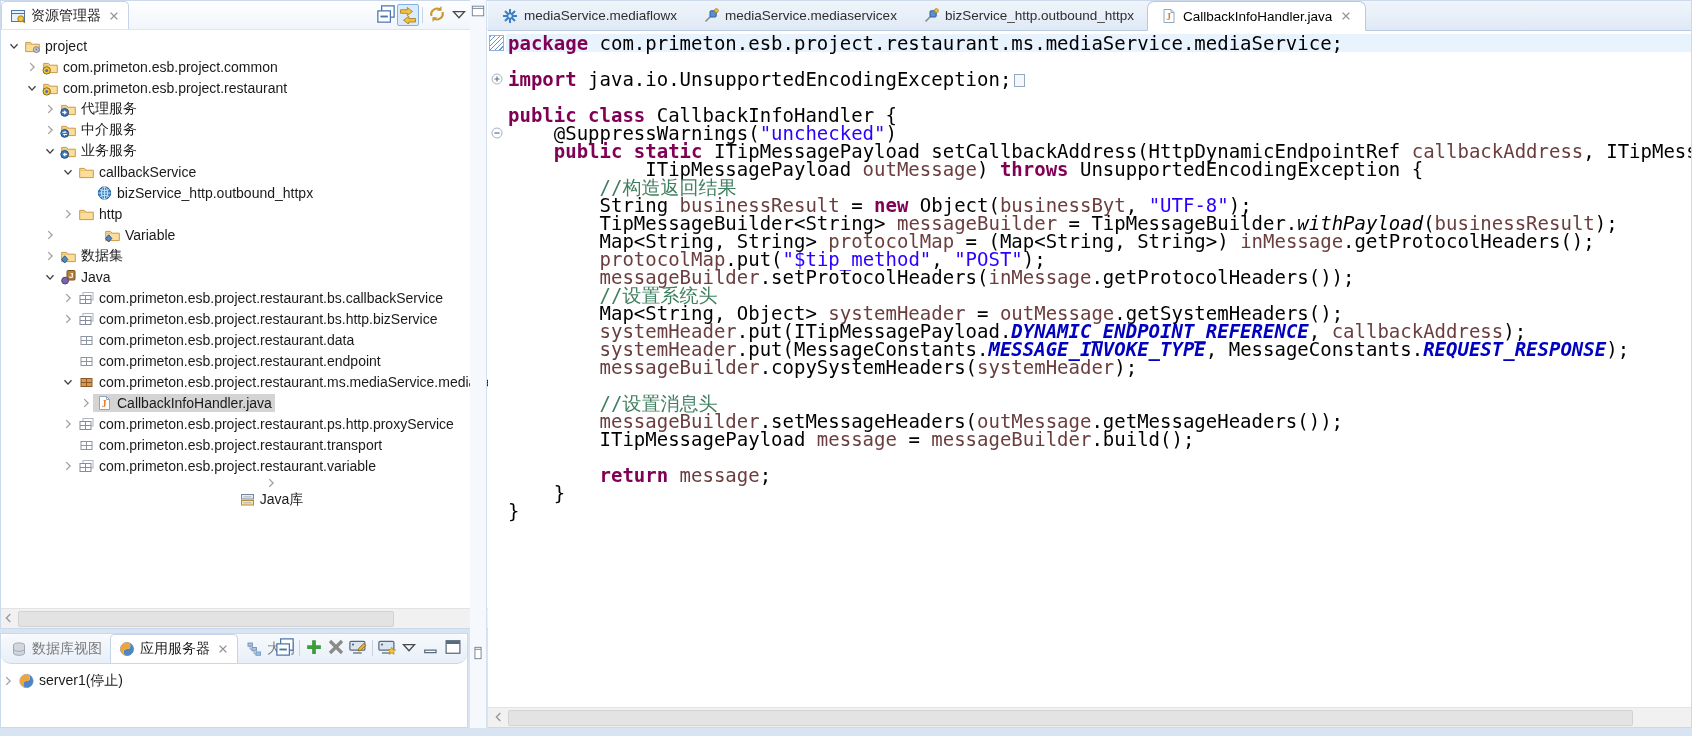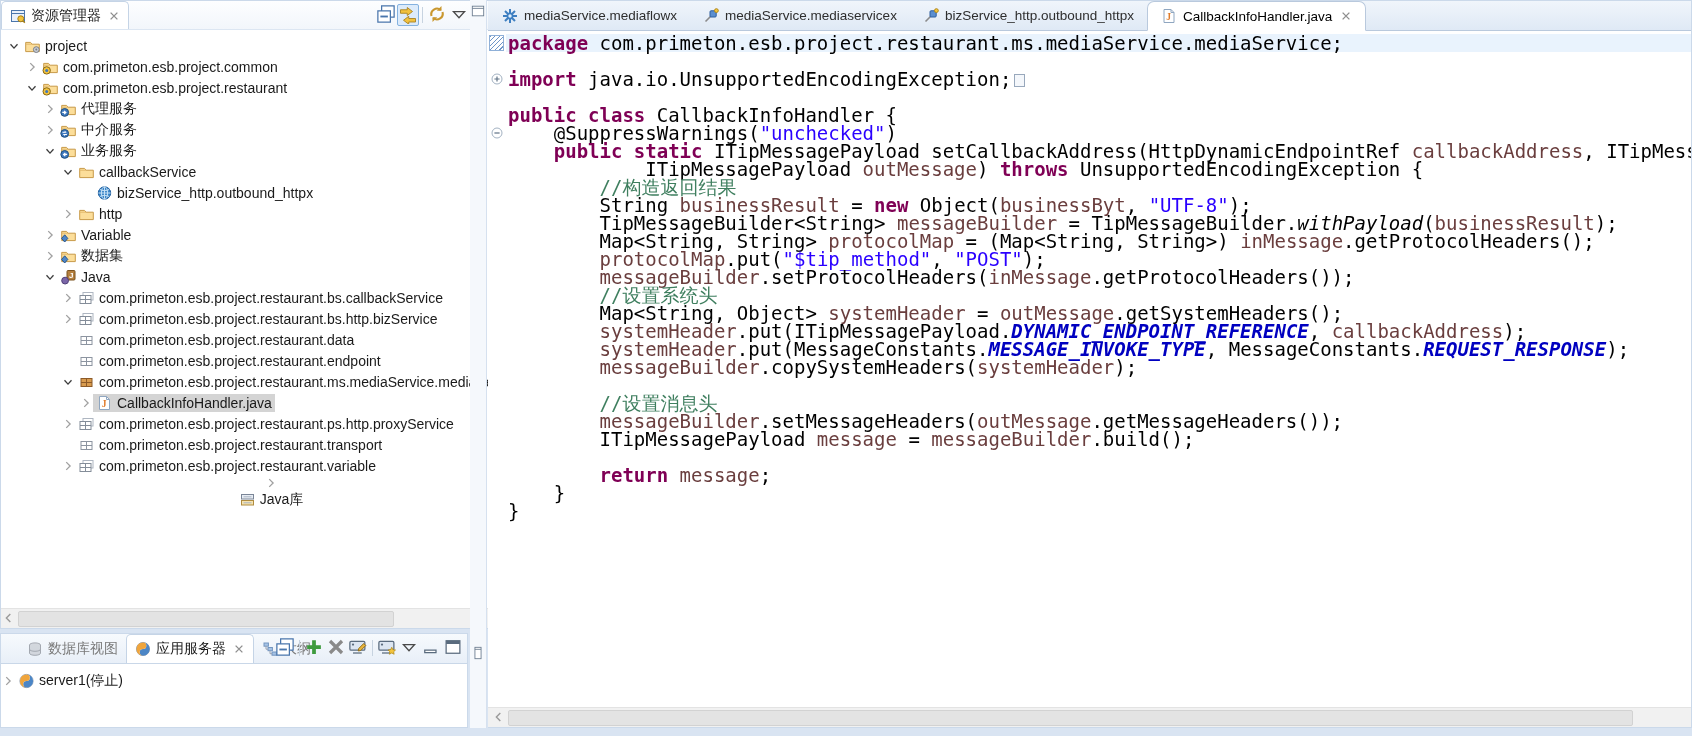--- a/index.html
+++ b/index.html
@@ -36,21 +36,21 @@
 
   
   .hscroll{position:absolute;left:0;right:0;bottom:0;height:19px;background:#F1F1F1;
            border-top:1px solid #E3E3E3;}
   .hs-arrow{position:absolute;top:2px;width:14px;height:14px;display:flex;align-items:center;justify-content:center;}
   .hs-thumb{position:absolute;top:2px;height:14px;background:#E3E3E3;border:1px solid #D2D2D2;border-radius:2px;}
 
   
   #servers-panel{left:0;top:633px;width:468px;height:95px;}
   #servers-header{position:relative;height:29px;background:linear-gradient(#F7FAFD,#E8EFF8);
-                  border-bottom:1px solid #C9D7E8;display:flex;align-items:stretch;padding-left:18px;}
+                  border-bottom:1px solid #C9D7E8;display:flex;align-items:stretch;padding-left:2px;border-radius:10px;}
   #servers-content{position:absolute;top:30px;left:0;right:0;bottom:0;background:#fff;padding-top:6px;}
 
   
   #ministrip{position:absolute;left:470px;top:0;width:17px;height:728px;background:#F5F8FC;
              border-right:1px solid #D6E1EF;box-sizing:border-box;}
   #ministrip .ms-ic{position:absolute;left:1px;width:14px;height:14px;display:inline-flex;}
 
   
   #editor{left:488px;top:0;width:1204px;height:728px;border-left:none;}
   #editor-tabs{position:absolute;top:0;left:0;right:0;height:29px;
@@ -292,21 +292,21 @@
           <span class="ri">
             <span class="ni">
               <svg width="100%" height="100%" viewBox="0 0 16 16" xmlns="http://www.w3.org/2000/svg">
                 <path d="M1.2 4.4 L6 4.4 L7.6 6.2 L14.8 6.2 L14.8 13.6 L1.2 13.6 Z" fill="#FCDE9A" stroke="#C89A49"></path>
                 <path d="M1.2 6.2 H7.6" stroke="#E2B96A"></path>
               </svg>
             </span>
             <span>http</span>
           </span>
         </div>
-        <div class="tree-row" style="padding-left: 42px;">
+        <div class="tree-row" style="padding-left: 42px; gap: 44px;">
           <span class="exp">
             <svg width="100%" height="100%" viewBox="0 0 16 16" xmlns="http://www.w3.org/2000/svg">
               <path d="M6 3.6l4.4 4.4L6 12.4" fill="none" stroke="#A0A0A0" stroke-width="1.5"></path>
             </svg>
           </span>
           <span class="ri">
             <span class="ni">
               <svg width="100%" height="100%" viewBox="0 0 16 16" xmlns="http://www.w3.org/2000/svg">
                 <path d="M1.2 4.4 L6 4.4 L7.6 6.2 L14.8 6.2 L14.8 13.6 L1.2 13.6 Z" fill="#FCDE9A" stroke="#C89A49"></path>
                 <path d="M1.2 6.2 H7.6" stroke="#E2B96A"></path>

